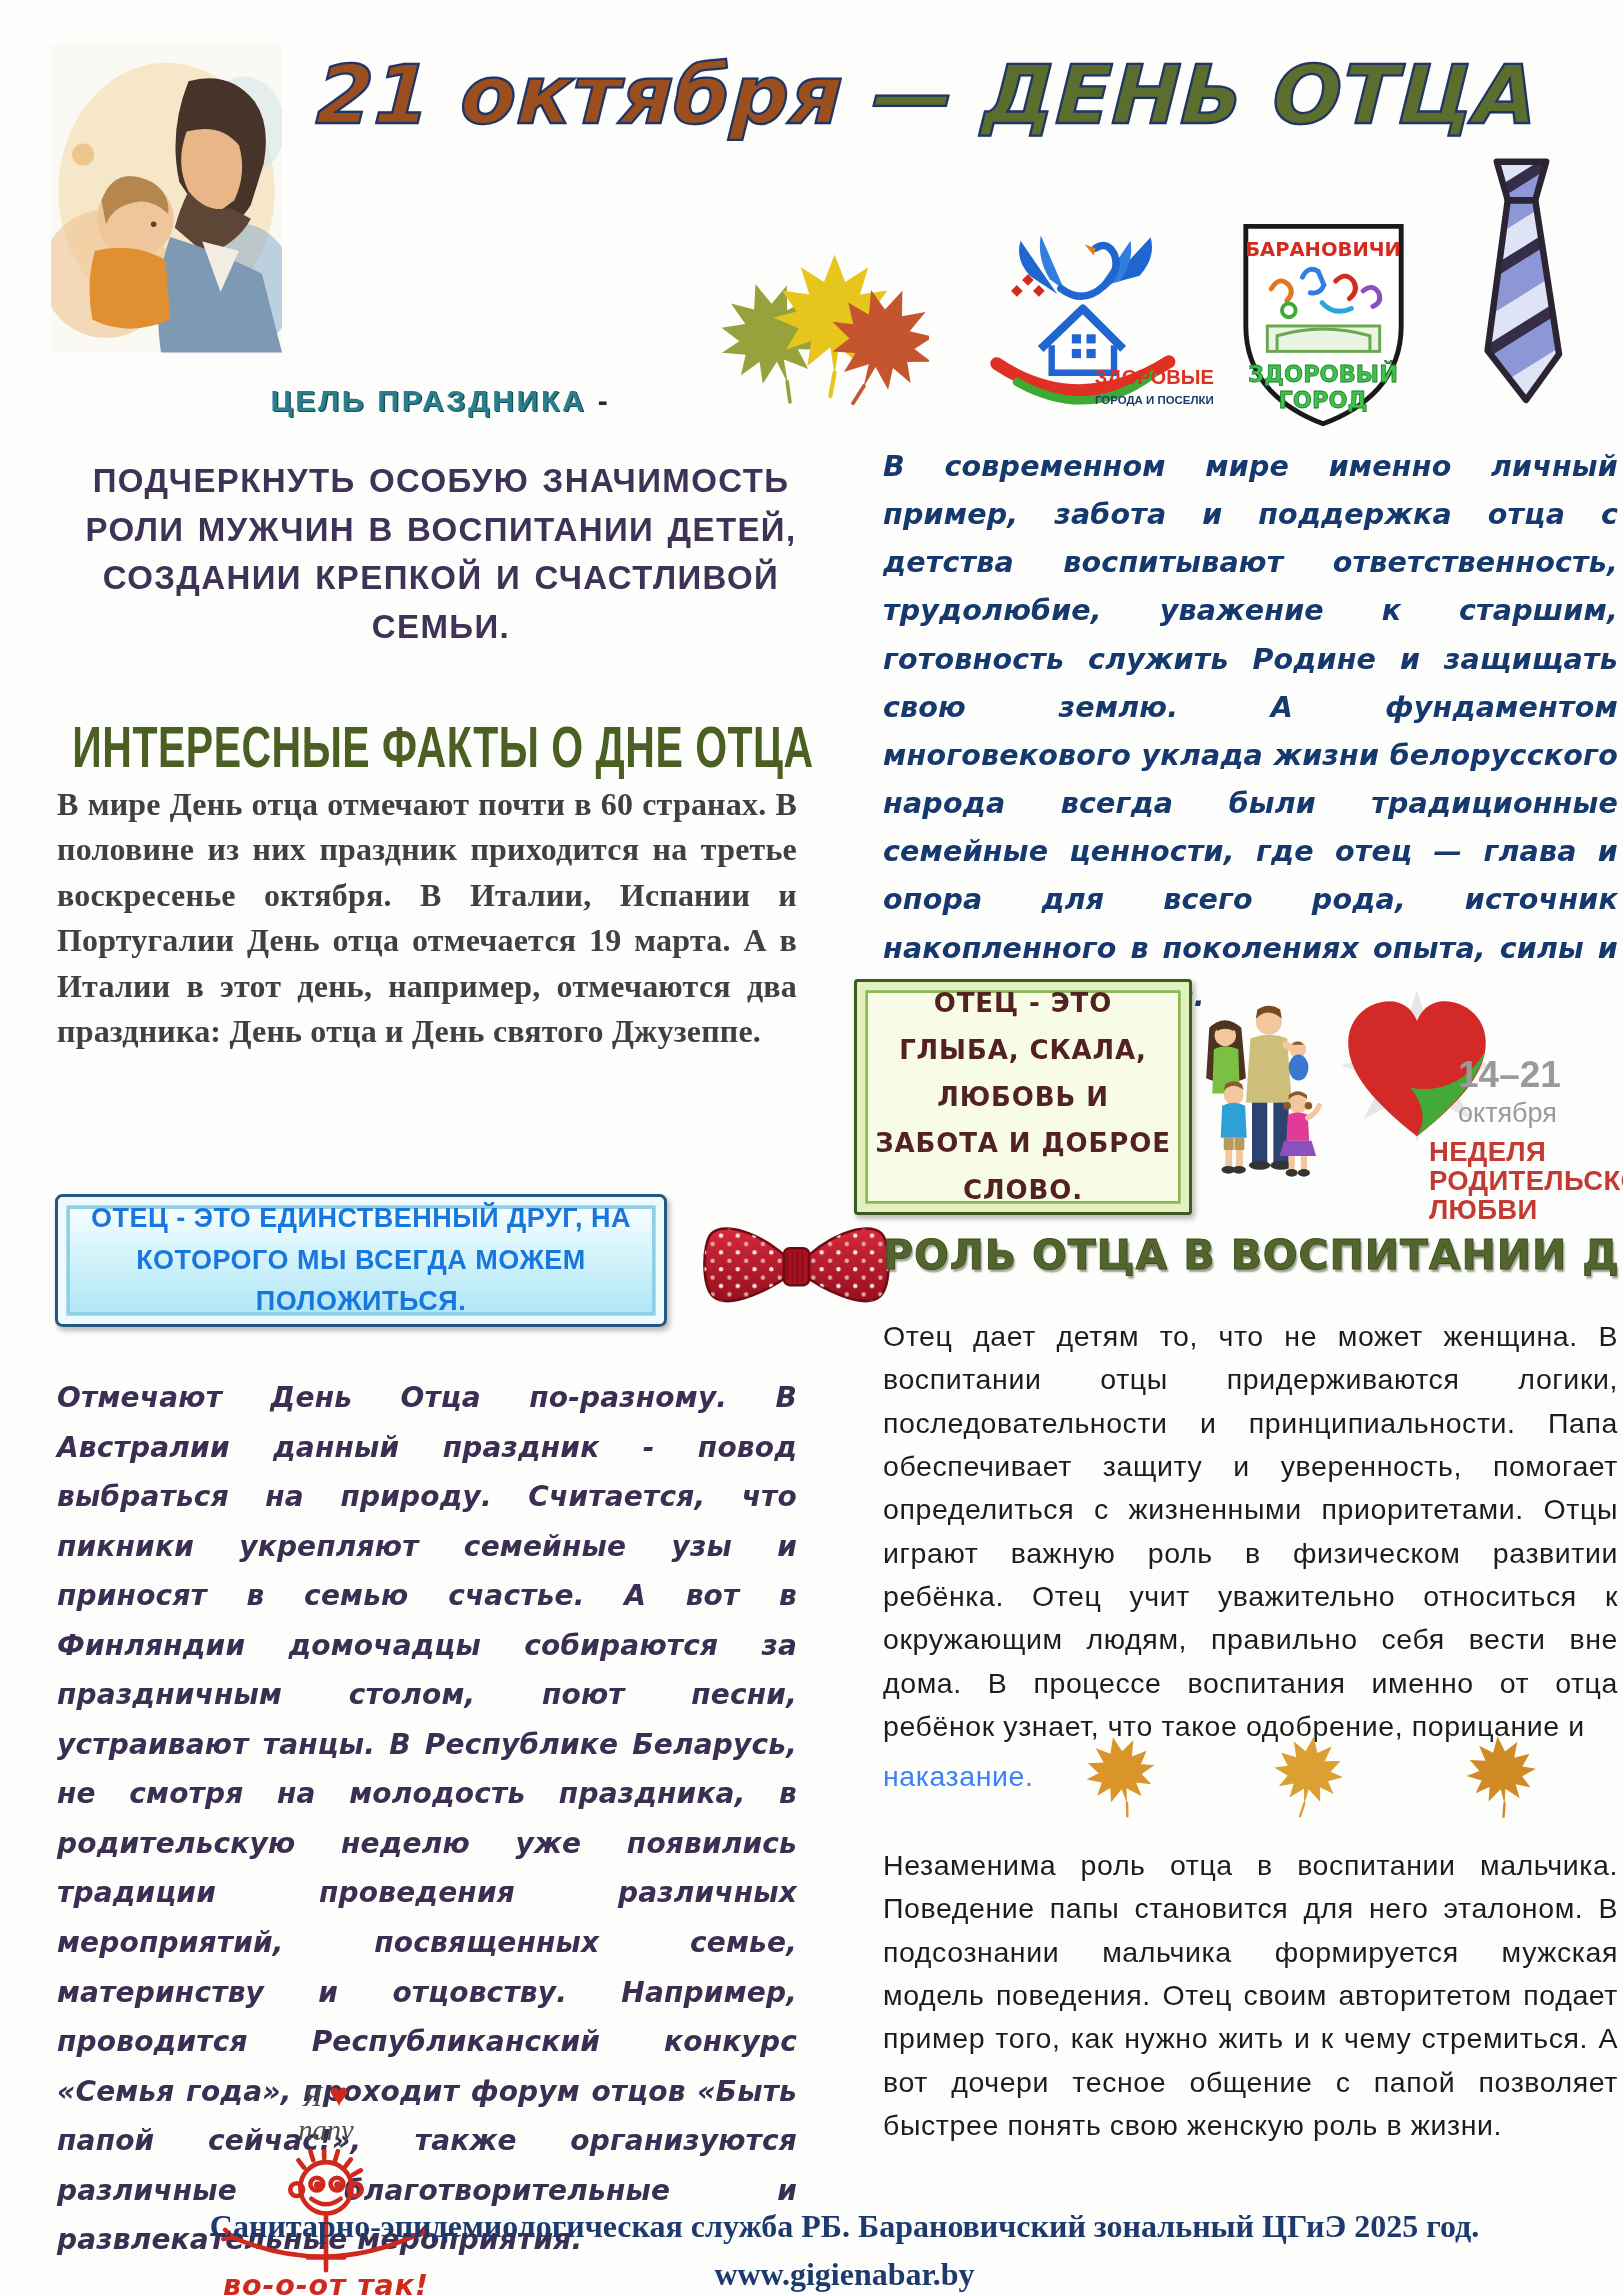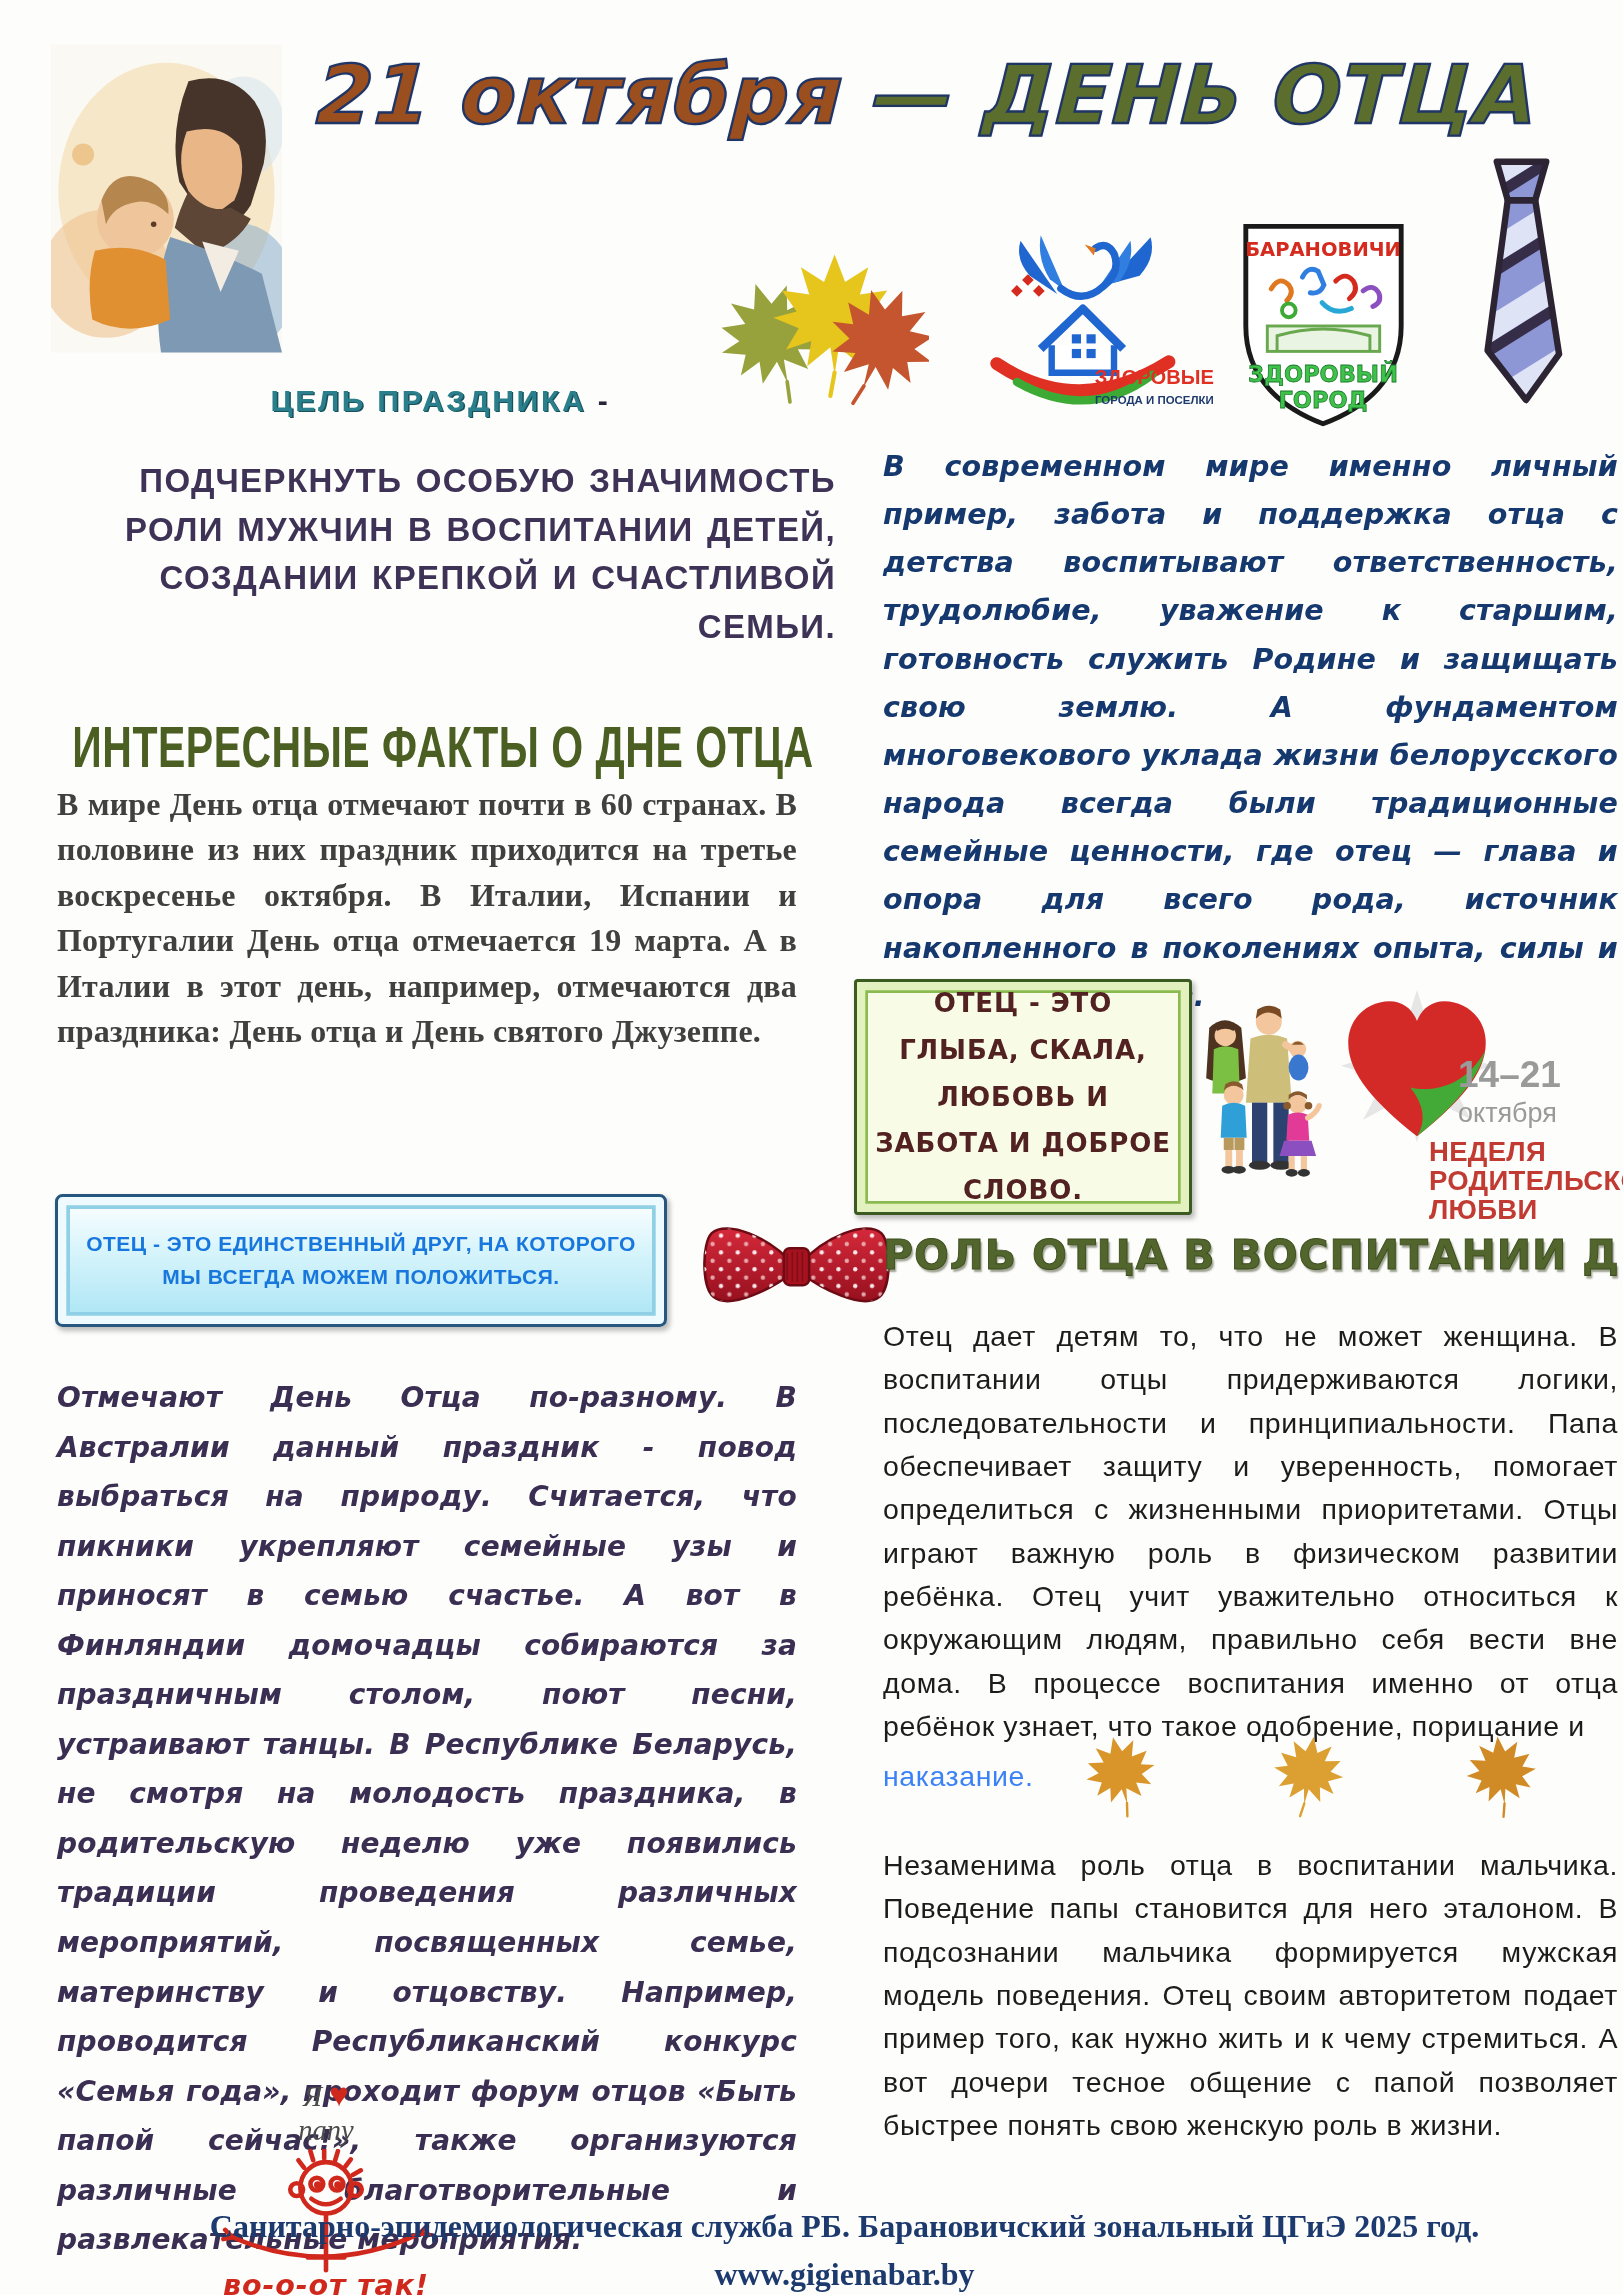--- a/index.html
+++ b/index.html
@@ -12,33 +12,33 @@
          font-family:"DejaVu Sans",sans-serif;font-style:italic;font-weight:bold;
          font-size:81px;letter-spacing:0.9px;transform:skewX(-3deg);}
   .title .t1{color:#9b4f1f;-webkit-text-stroke:2.3px #1e3566;text-shadow:0 0 1.8px #1e3566;}
   .title .t2{color:#5c6e2d;-webkit-text-stroke:2.3px #1e3566;text-shadow:0 0 1.8px #1e3566;}
 
   
   .goal-head{left:55px;top:384px;width:771px;text-align:center;
       font-weight:800;font-size:30px;letter-spacing:2.8px;color:#2b7f8c;
       text-shadow:1.4px 1.4px 0 #16525c;}
   .goal-head .dash{color:#2a2438;text-shadow:none;}
-  .goal-text{left:46px;top:457px;width:790px;text-align:right;color:#3e3356;
+  .goal-text{left:46px;top:457px;width:790px;text-align:center;color:#3e3356;
       font-weight:800;font-size:33px;line-height:1.47;letter-spacing:1.4px;word-spacing:2.8px;}
   .facts-head{left:55px;top:714px;width:776px;text-align:center;color:#4b5f23;
       font-weight:800;font-size:41px;letter-spacing:0.5px;transform:scaleY(1.42);transform-origin:top center;
       white-space:nowrap;}
   .facts-text{left:57px;top:782px;width:740px;font-family:"Liberation Serif",serif;
       font-weight:700;font-size:32px;line-height:1.42;text-align:justify;color:#404040;
       letter-spacing:0.2px;}
   .blue-box{left:55px;top:1194px;width:606px;height:127px;border:3.7px solid #27567f;border-radius:7.3px;
       background:linear-gradient(180deg,#ffffff,#d9f5fc 40%,#a9e4f4);
       box-shadow:inset 0 0 0 8.3px #eefafd, inset 0 0 0 12px #8fd0e6, 2.8px 3.7px 5.5px rgba(0,0,0,.25);
       display:flex;align-items:center;justify-content:center;text-align:center;}
-  .blue-box span{color:#1877dd;font-weight:800;font-size:21px;line-height:1.55;letter-spacing:0.5px;
+  .blue-box span{color:#1877dd;font-weight:800;font-size:27px;line-height:1.55;letter-spacing:0.5px;
       padding:4px 22px;text-align:center;}
   .script{font-family:"DejaVu Sans",sans-serif;font-style:italic;font-weight:bold;}
   .left-script{left:57px;top:1373px;width:740px;color:#3a2f52;
       font-size:28px;line-height:1.77;text-align:justify;letter-spacing:0.2px;}
 
   
   .right-intro{left:883px;top:443px;width:735px;color:#15386e;
       font-size:28.5px;line-height:1.69;text-align:justify;letter-spacing:0.2px;}
   .green-box{left:854px;top:979px;width:332px;height:230px;border:3.7px solid #3c5b22;border-radius:3.7px;
       background:#f8fbe6;

